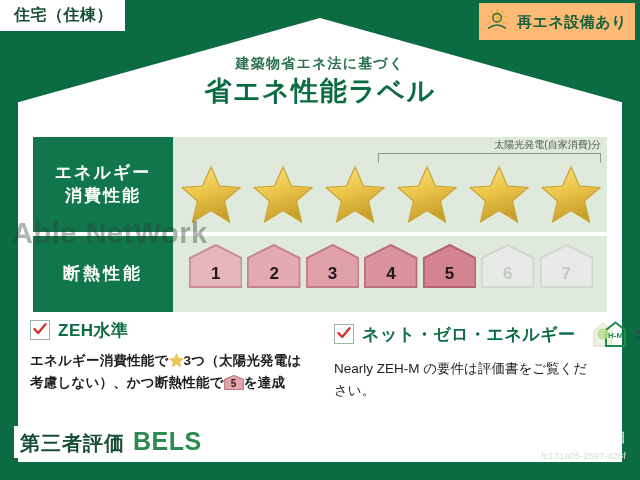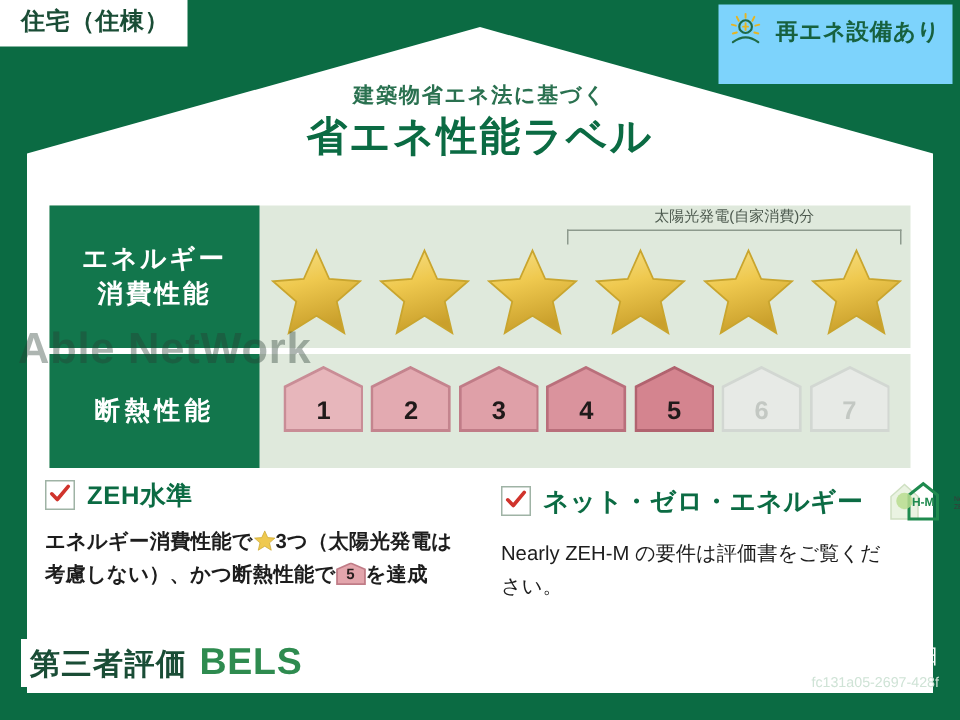--- a/index.html
+++ b/index.html
@@ -49,25 +49,25 @@
     padding: 7px 12px 8px 14px;
     line-height: 1;
     z-index: 6;
   }
 
   
   .reene-badge {
     position: absolute;
     right: 5px;
     top: 3px;
-    background: #7dd3fc;
+    background: #fdba74;
     display: flex;
     align-items: center;
     gap: 5px;
-    padding: 5px 8px 22px 7px;
+    padding: 5px 8px 6px 7px;
     z-index: 6;
   }
   .reene-badge .sun-icon { width: 26px; height: 26px; display:block; }
   .reene-label {
     color: #17613f;
     font-size: 15px;
     font-weight: bold;
     letter-spacing: 0.5px;
     line-height: 1;
     white-space: nowrap;
@@ -148,21 +148,21 @@
     align-items: flex-end;
   }
   .star-wrap { width: 64px; height: 62px; display:block; }
 
   
   .solar-note {
     position: absolute;
     top: 0px;
     left: 205px;
     right: 6px;
-    text-align: center;
+    text-align: right;
   }
   .solar-note .cap {
     color: #4d5a4f;
     font-size: 10px;
     line-height: 1;
     padding-top: 3px;
     white-space: nowrap;
   }
   .bracket {
     margin-top: 3px;

